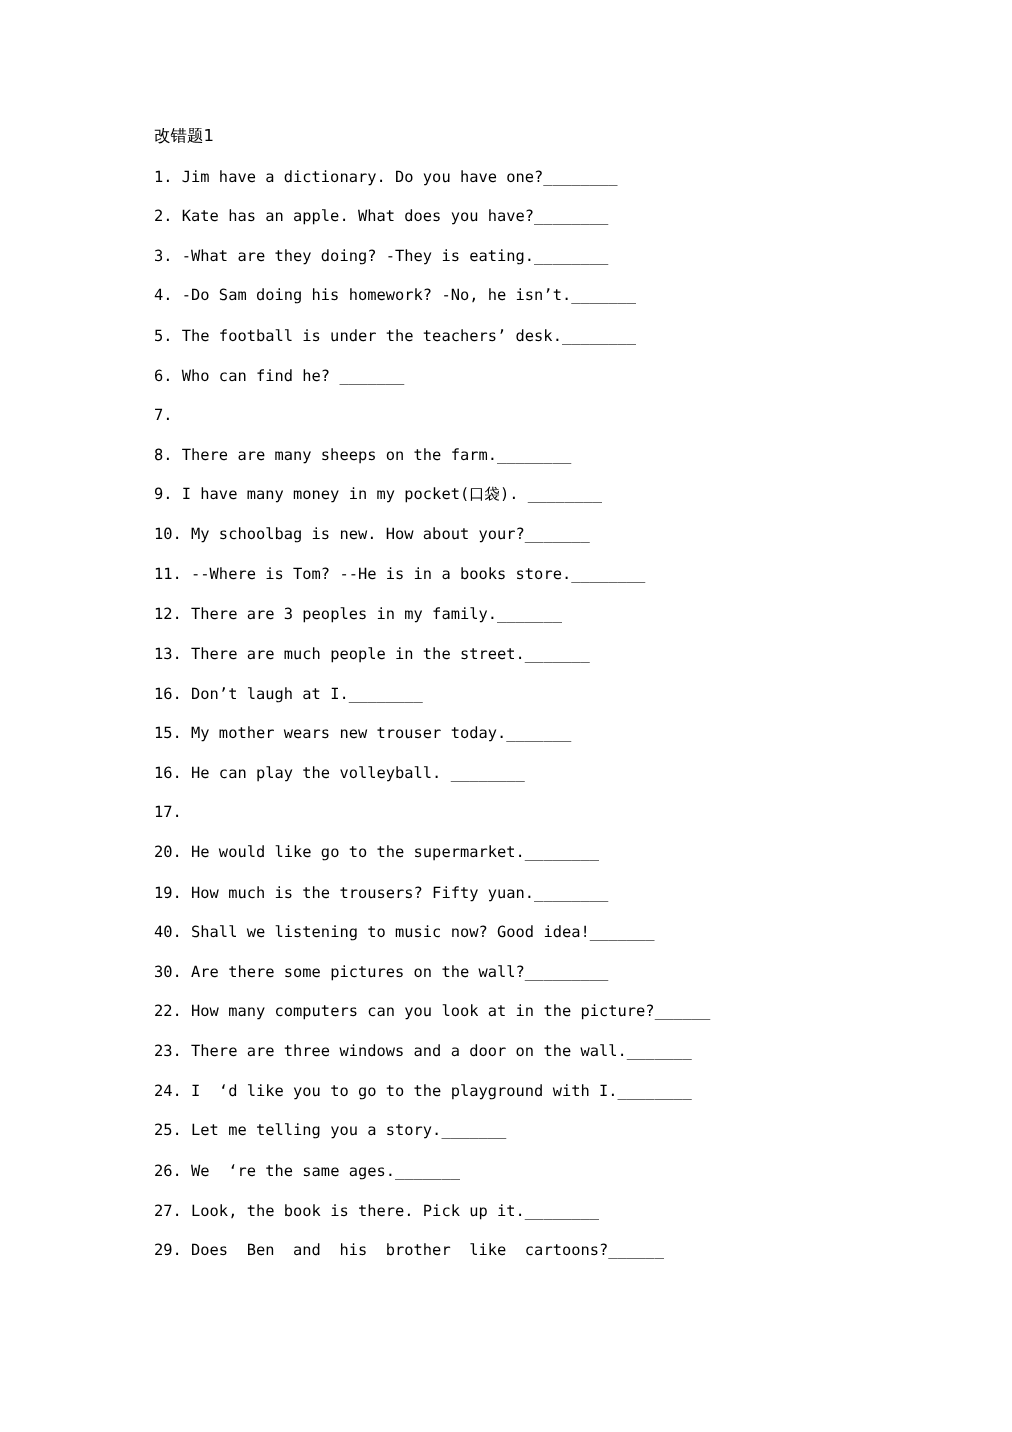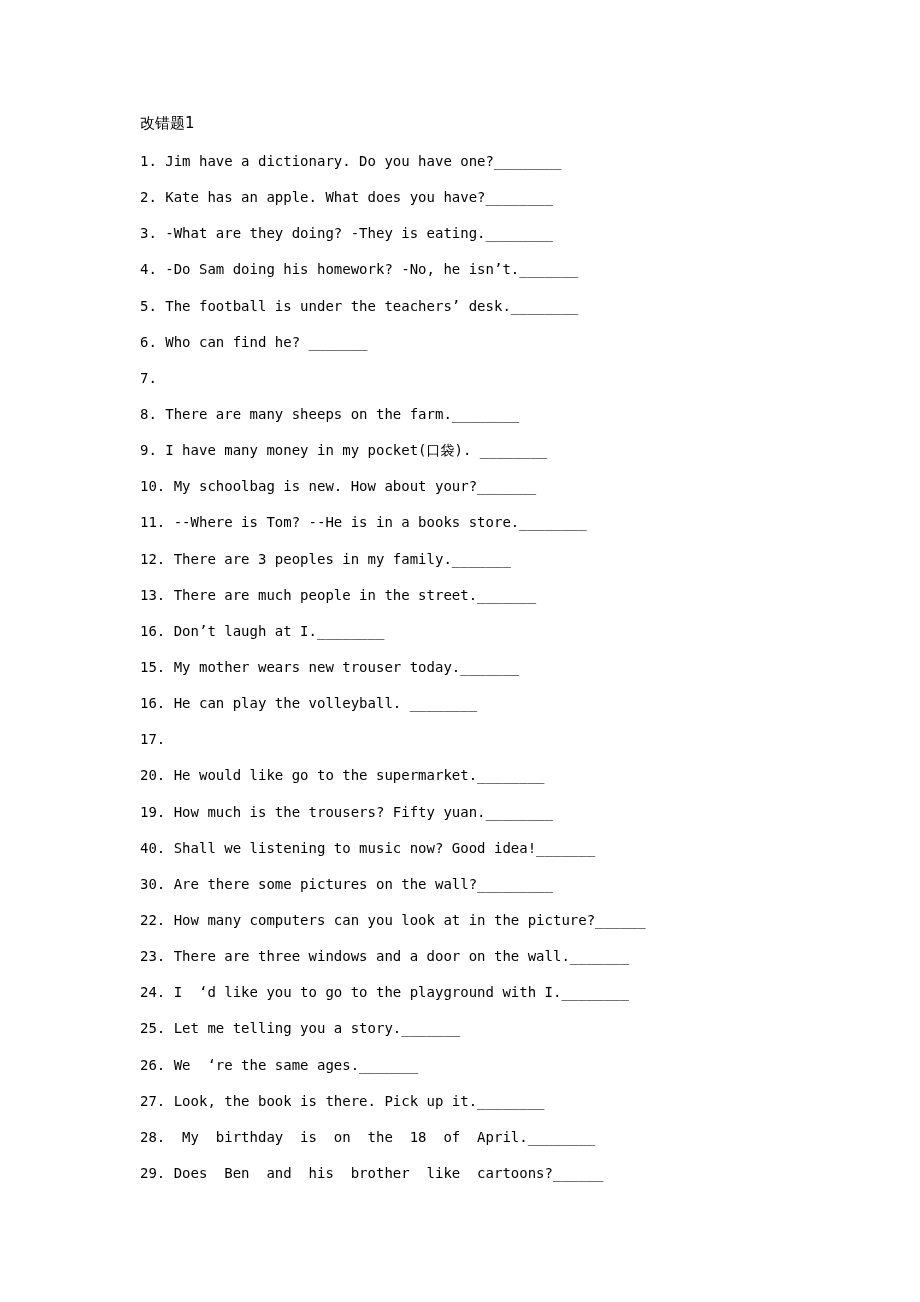--- a/index.html
+++ b/index.html
@@ -188,23 +188,19 @@
   <li class="question">
     <span class="q-num">26.</span>
     <span class="q-text">We  ‘re the same ages._______</span>
   </li>
 
   <li class="question">
     <span class="q-num">27.</span>
     <span class="q-text">Look, the book is there. Pick up it.________</span>
   </li>
 
-  <li class="question">
-    <span class="q-num">28.</span>
-    <span class="q-text"> My  birthday  is  on  the  18  of  April.________</span>
-  </li>
 
   <li class="question">
     <span class="q-num">29.</span>
     <span class="q-text">Does  Ben  and  his  brother  like  cartoons?______</span>
   </li>
 </ol>
 </div>
 
 </body></html>

